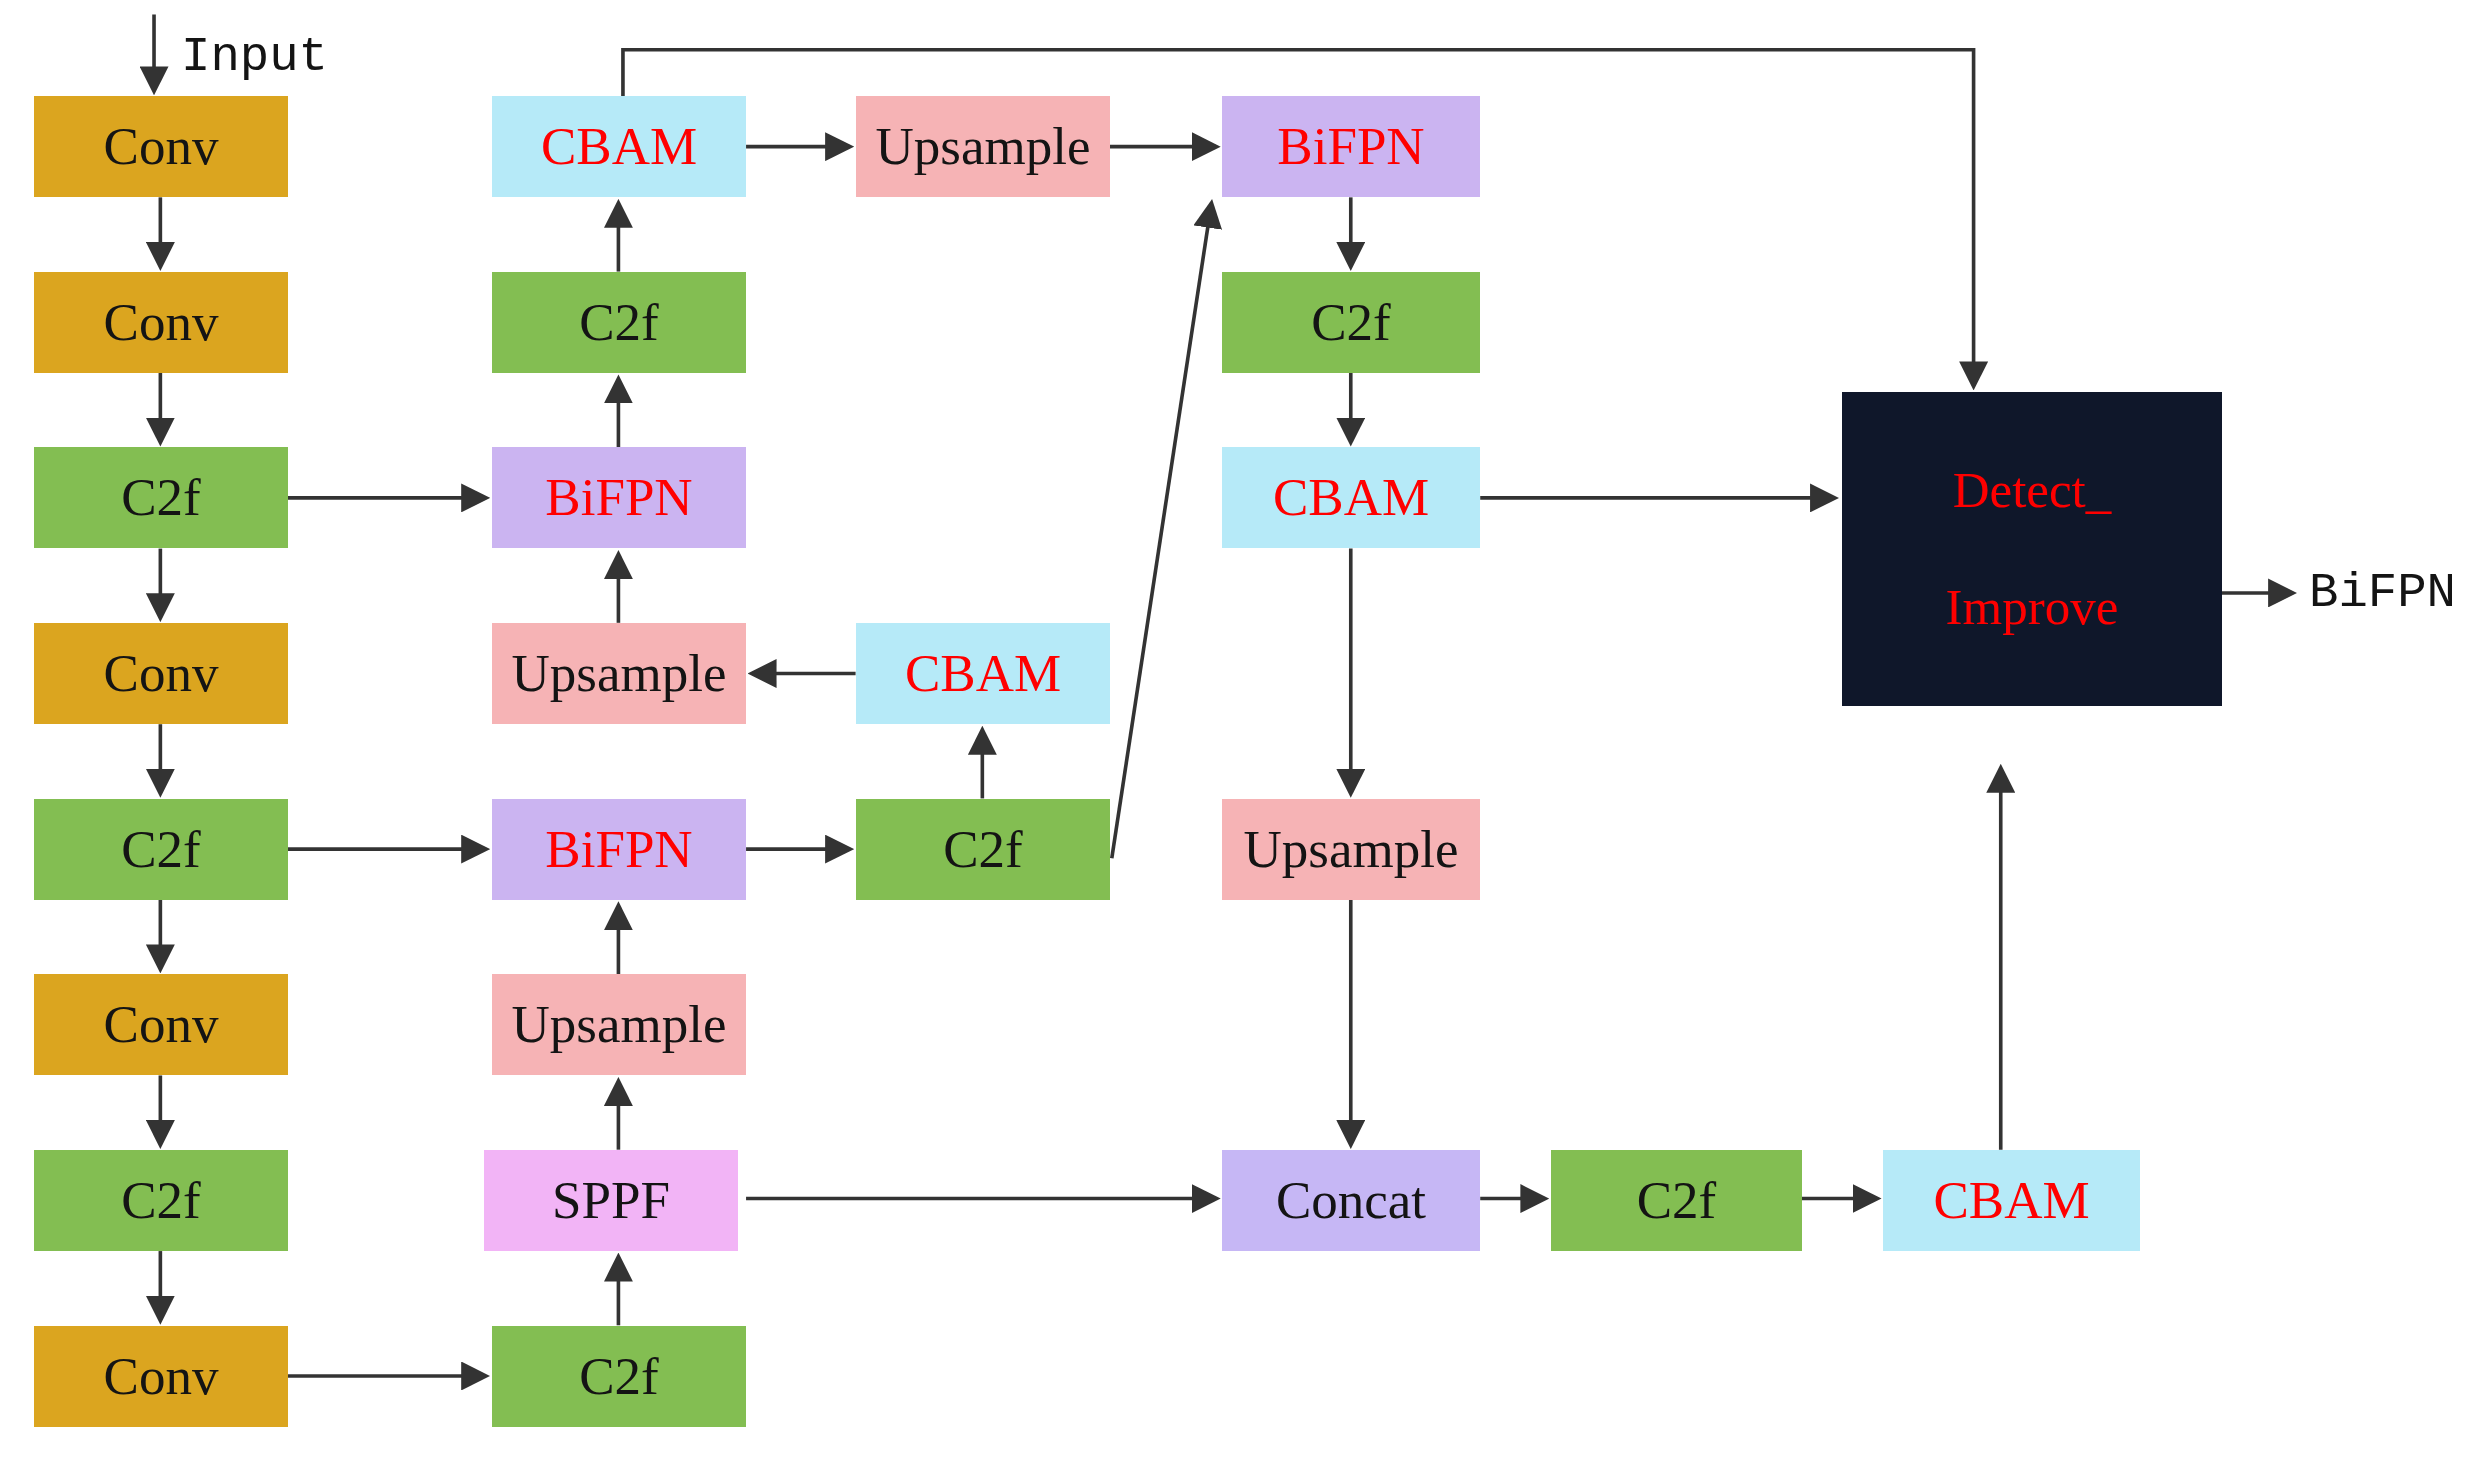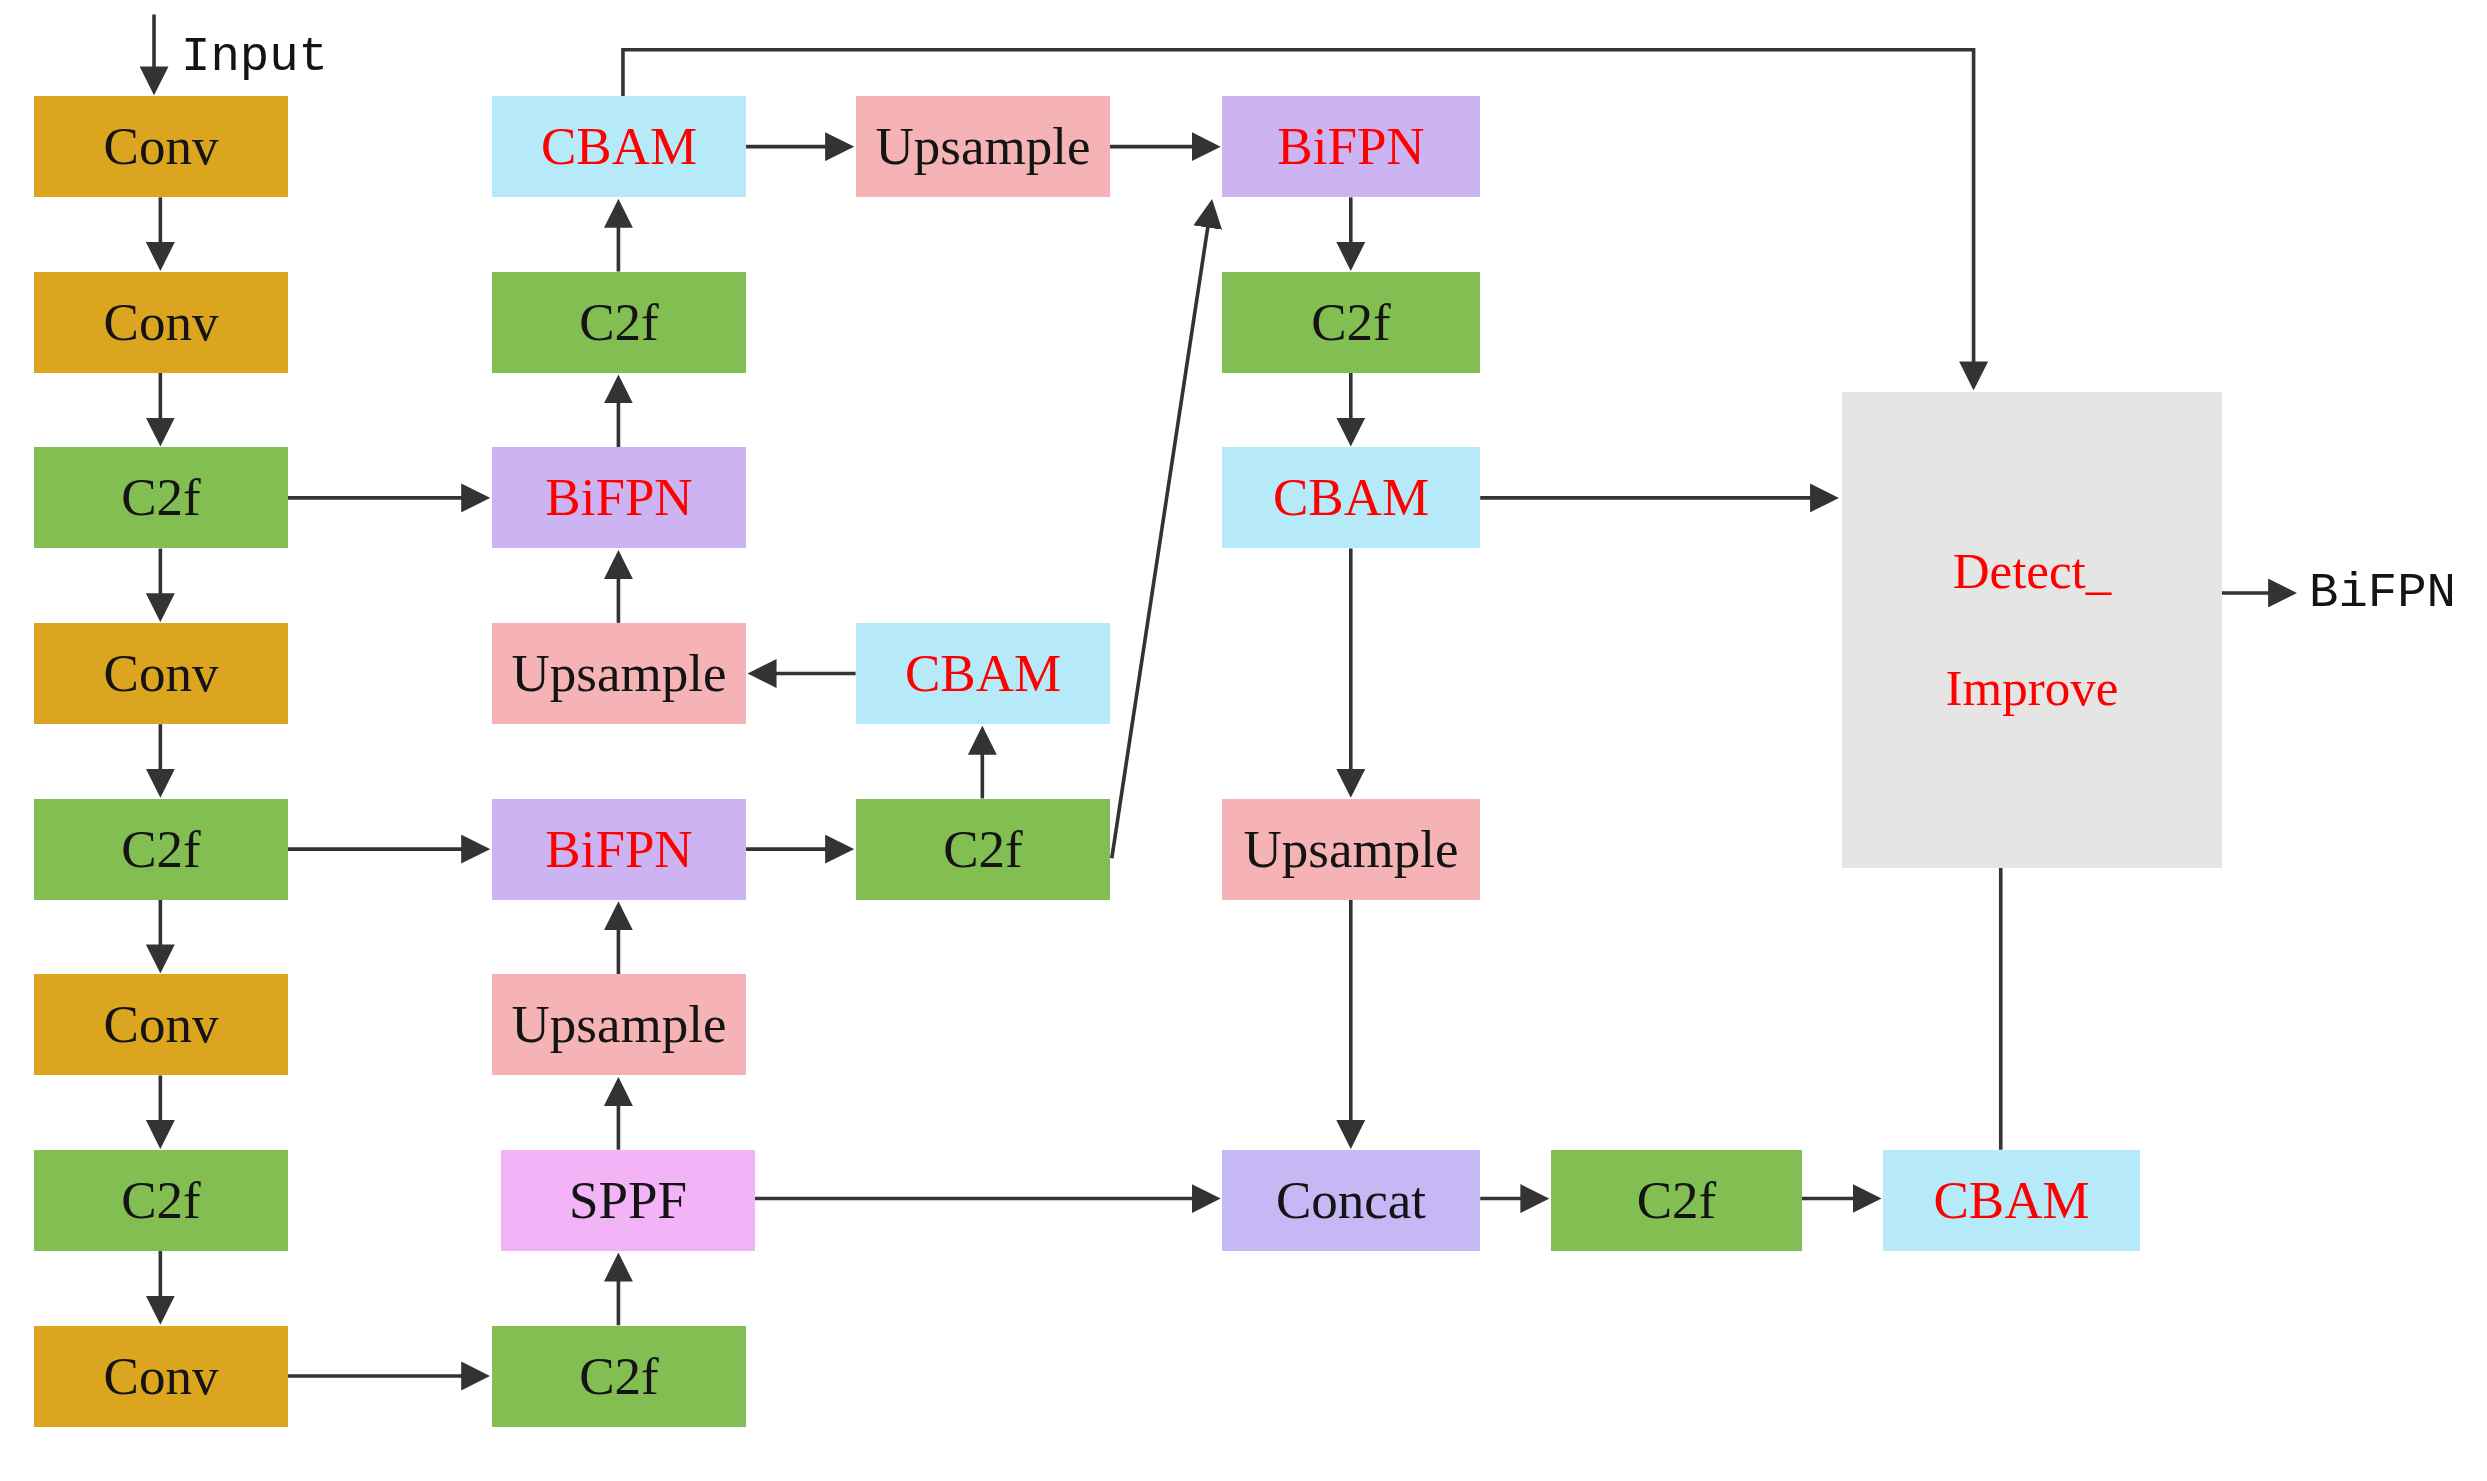--- a/index.html
+++ b/index.html
@@ -134,21 +134,21 @@
     </div>
     <div class="node upsample" style="left: 492px; top: 623px; width: 254px; height: 101px; background: rgb(246, 179, 181);">
       <span class="label" style="color: rgb(20, 20, 20);">Upsample</span>
     </div>
     <div class="node bifpn" style="left: 492px; top: 799px; width: 254px; height: 101px; background: rgb(203, 180, 241);">
       <span class="label" style="color: rgb(255, 0, 0);">BiFPN</span>
     </div>
     <div class="node upsample" style="left: 492px; top: 974px; width: 254px; height: 101px; background: rgb(246, 179, 181);">
       <span class="label" style="color: rgb(20, 20, 20);">Upsample</span>
     </div>
-    <div class="node sppf" style="left: 501px; top: 1150px; width: 254px; height: 101px; background: rgb(242, 180, 246);">
+    <div class="node sppf" style="left: 484px; top: 1150px; width: 254px; height: 101px; background: rgb(242, 180, 246);">
       <span class="label" style="color: rgb(20, 20, 20);">SPPF</span>
     </div>
     <div class="node c2f" style="left: 492px; top: 1326px; width: 254px; height: 101px; background: rgb(131, 190, 82);">
       <span class="label" style="color: rgb(20, 20, 20);">C2f</span>
     </div>
     <div class="node upsample" style="left: 856px; top: 96px; width: 254px; height: 101px; background: rgb(246, 179, 181);">
       <span class="label" style="color: rgb(20, 20, 20);">Upsample</span>
     </div>
     <div class="node cbam" style="left: 856px; top: 623px; width: 254px; height: 101px; background: rgb(182, 234, 248);">
       <span class="label" style="color: rgb(255, 0, 0);">CBAM</span>
@@ -170,18 +170,18 @@
     </div>
     <div class="node concat" style="left: 1222px; top: 1150px; width: 258px; height: 101px; background: rgb(198, 183, 245);">
       <span class="label" style="color: rgb(20, 20, 20);">Concat</span>
     </div>
     <div class="node c2f" style="left: 1551px; top: 1150px; width: 251px; height: 101px; background: rgb(131, 190, 82);">
       <span class="label" style="color: rgb(20, 20, 20);">C2f</span>
     </div>
     <div class="node cbam" style="left: 1883px; top: 1150px; width: 257px; height: 101px; background: rgb(182, 234, 248);">
       <span class="label" style="color: rgb(255, 0, 0);">CBAM</span>
     </div>
-    <div class="node detect" style="left: 1842px; top: 392px; width: 380px; height: 476px; background: #e5e5e5;">
+    <div class="node detect" style="left: 1842px; top: 392px; width: 380px; height: 314px; background: #0f172a;">
       <span class="label" style="color: rgb(255, 0, 0);">Detect_
 Improve</span>
     </div>
   </div>
 
 
 </body></html>

